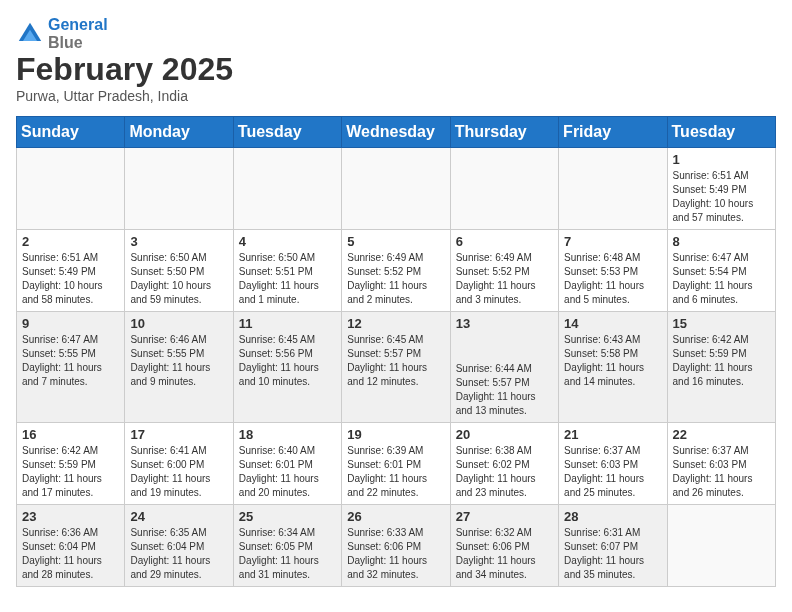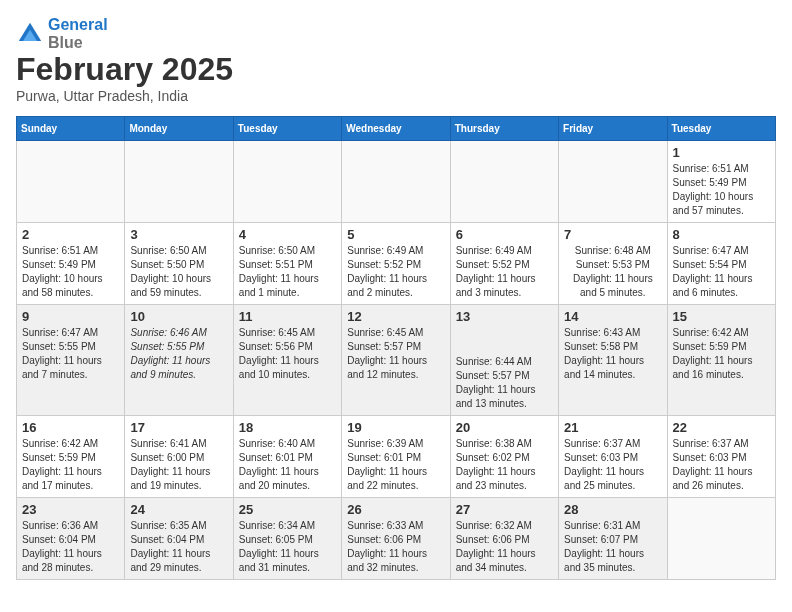--- a/index.html
+++ b/index.html
@@ -39,21 +39,21 @@
       color: #555;
     }
     .calendar {
       width: 100%;
       border-collapse: collapse;
       border: 1px solid #ccc;
     }
     .calendar th {
       background: #2176c7;
       color: #fff;
-      font-size: 10px;
+      font-size: 16px;
       font-weight: bold;
       padding: 6px 4px;
       text-align: left;
       border: 1px solid #1a5fa8;
     }
     .calendar td {
       vertical-align: top;
       border: 1px solid #ccc;
       padding: 4px 5px;
       width: calc(100% / 7);
@@ -158,21 +158,21 @@
         </td>
         <td>
           <div class="day-num">6</div>
           <div class="day-info" style="white-space: pre-line;">Sunrise: 6:49 AM
 Sunset: 5:52 PM
 Daylight: 11 hours
 and 3 minutes.</div>
         </td>
         <td>
           <div class="day-num">7</div>
-          <div class="day-info" style="white-space: pre-line; text-align: center;">Sunrise: 6:48 AM
+          <div class="day-info" style="white-space: pre-line;">Sunrise: 6:48 AM
 Sunset: 5:53 PM
 Daylight: 11 hours
 and 5 minutes.</div>
         </td>
         <td>
           <div class="day-num">8</div>
           <div class="day-info" style="white-space: pre-line;">Sunrise: 6:47 AM
 Sunset: 5:54 PM
 Daylight: 11 hours
 and 6 minutes.</div>
@@ -181,21 +181,21 @@
       <tr class="row-shaded">
         <td>
           <div class="day-num">9</div>
           <div class="day-info" style="white-space: pre-line;">Sunrise: 6:47 AM
 Sunset: 5:55 PM
 Daylight: 11 hours
 and 7 minutes.</div>
         </td>
         <td>
           <div class="day-num">10</div>
-          <div class="day-info" style="white-space: pre-line; font-style: italic;">Sunrise: 6:46 AM
+          <div class="day-info" style="white-space: pre-line;">Sunrise: 6:46 AM
 Sunset: 5:55 PM
 Daylight: 11 hours
 and 9 minutes.</div>
         </td>
         <td>
           <div class="day-num">11</div>
           <div class="day-info" style="white-space: pre-line;">Sunrise: 6:45 AM
 Sunset: 5:56 PM
 Daylight: 11 hours
 and 10 minutes.</div>

